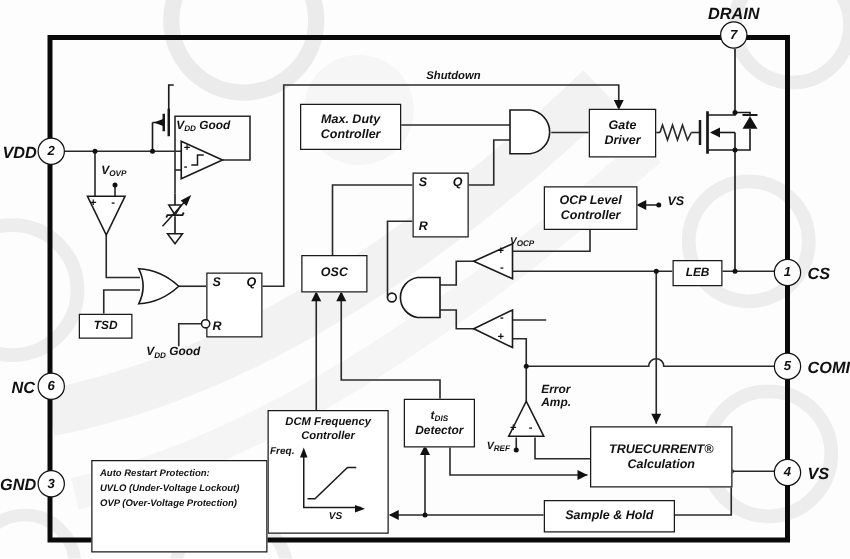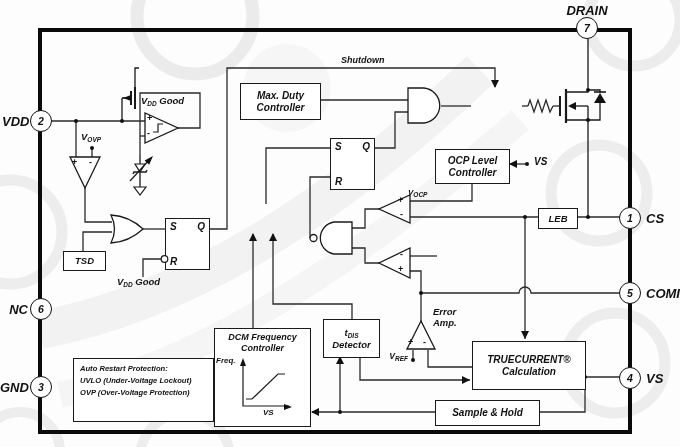--- a/index.html
+++ b/index.html
@@ -158,23 +158,30 @@
         <circle cx="588" cy="90" r="2"></circle>
       <circle cx="588" cy="120" r="2"></circle>
         <circle cx="585" cy="377" r="2"></circle>
     </g>
   </svg>
 
   <div class="blk" style="left:240px;top:83px;width:79px;height:35px;">
     <span>Max. Duty</span>
     <span>Controller</span>
   </div>
+  <div class="blk" style="left:471px;top:87px;width:52px;height:37px;">
+    <span>Gate</span>
+    <span>Driver</span>
+  </div>
   <div class="blk" style="left:435px;top:149px;width:73px;height:33px;">
     <span>OCP Level</span>
     <span>Controller</span>
+  </div>
+  <div class="blk" style="left:241px;top:204px;width:51px;height:28px;">
+    <span>OSC</span>
   </div>
   <div class="blk small" style="left:63px;top:251px;width:41px;height:18px;">
     <span>TSD</span>
   </div>
   <div class="blk small" style="left:538px;top:208px;width:38px;height:19px;">
     <span>LEB</span>
   </div>
   <div class="blk small" style="left:323px;top:319px;width:55px;height:37px;">
     <span><span>t</span><span class="sub">DIS</span></span>
     <span>Detector</span>
@@ -185,21 +192,21 @@
   </div>
   <div class="blk" style="left:435px;top:400px;width:103px;height:24px;">
     <span>Sample &amp; Hold</span>
   </div>
   <div class="blk" style="left:214px;top:328px;width:95px;height:97px;justify-content:flex-start;">
     <div class="dcmtitle">
       <div>DCM Frequency</div>
         <div>Controller</div>
     </div>
   </div>
-  <div class="blk restart" style="left:73px;top:358px;width:141px;height:64px;">
+  <div class="blk restart" style="left:73px;top:368px;width:141px;height:74px;">
     <span>Auto Restart Protection:</span>
     <span>UVLO (Under-Voltage Lockout)</span>
     <span>OVP (Over-Voltage Protection)</span>
   </div>
 
   <div class="ff" style="left:165px;top:218px;width:43px;height:50px;">
     <span class="fs">S</span>
     <span class="fq">Q</span>
     <span class="fr">R</span>
   </div>

